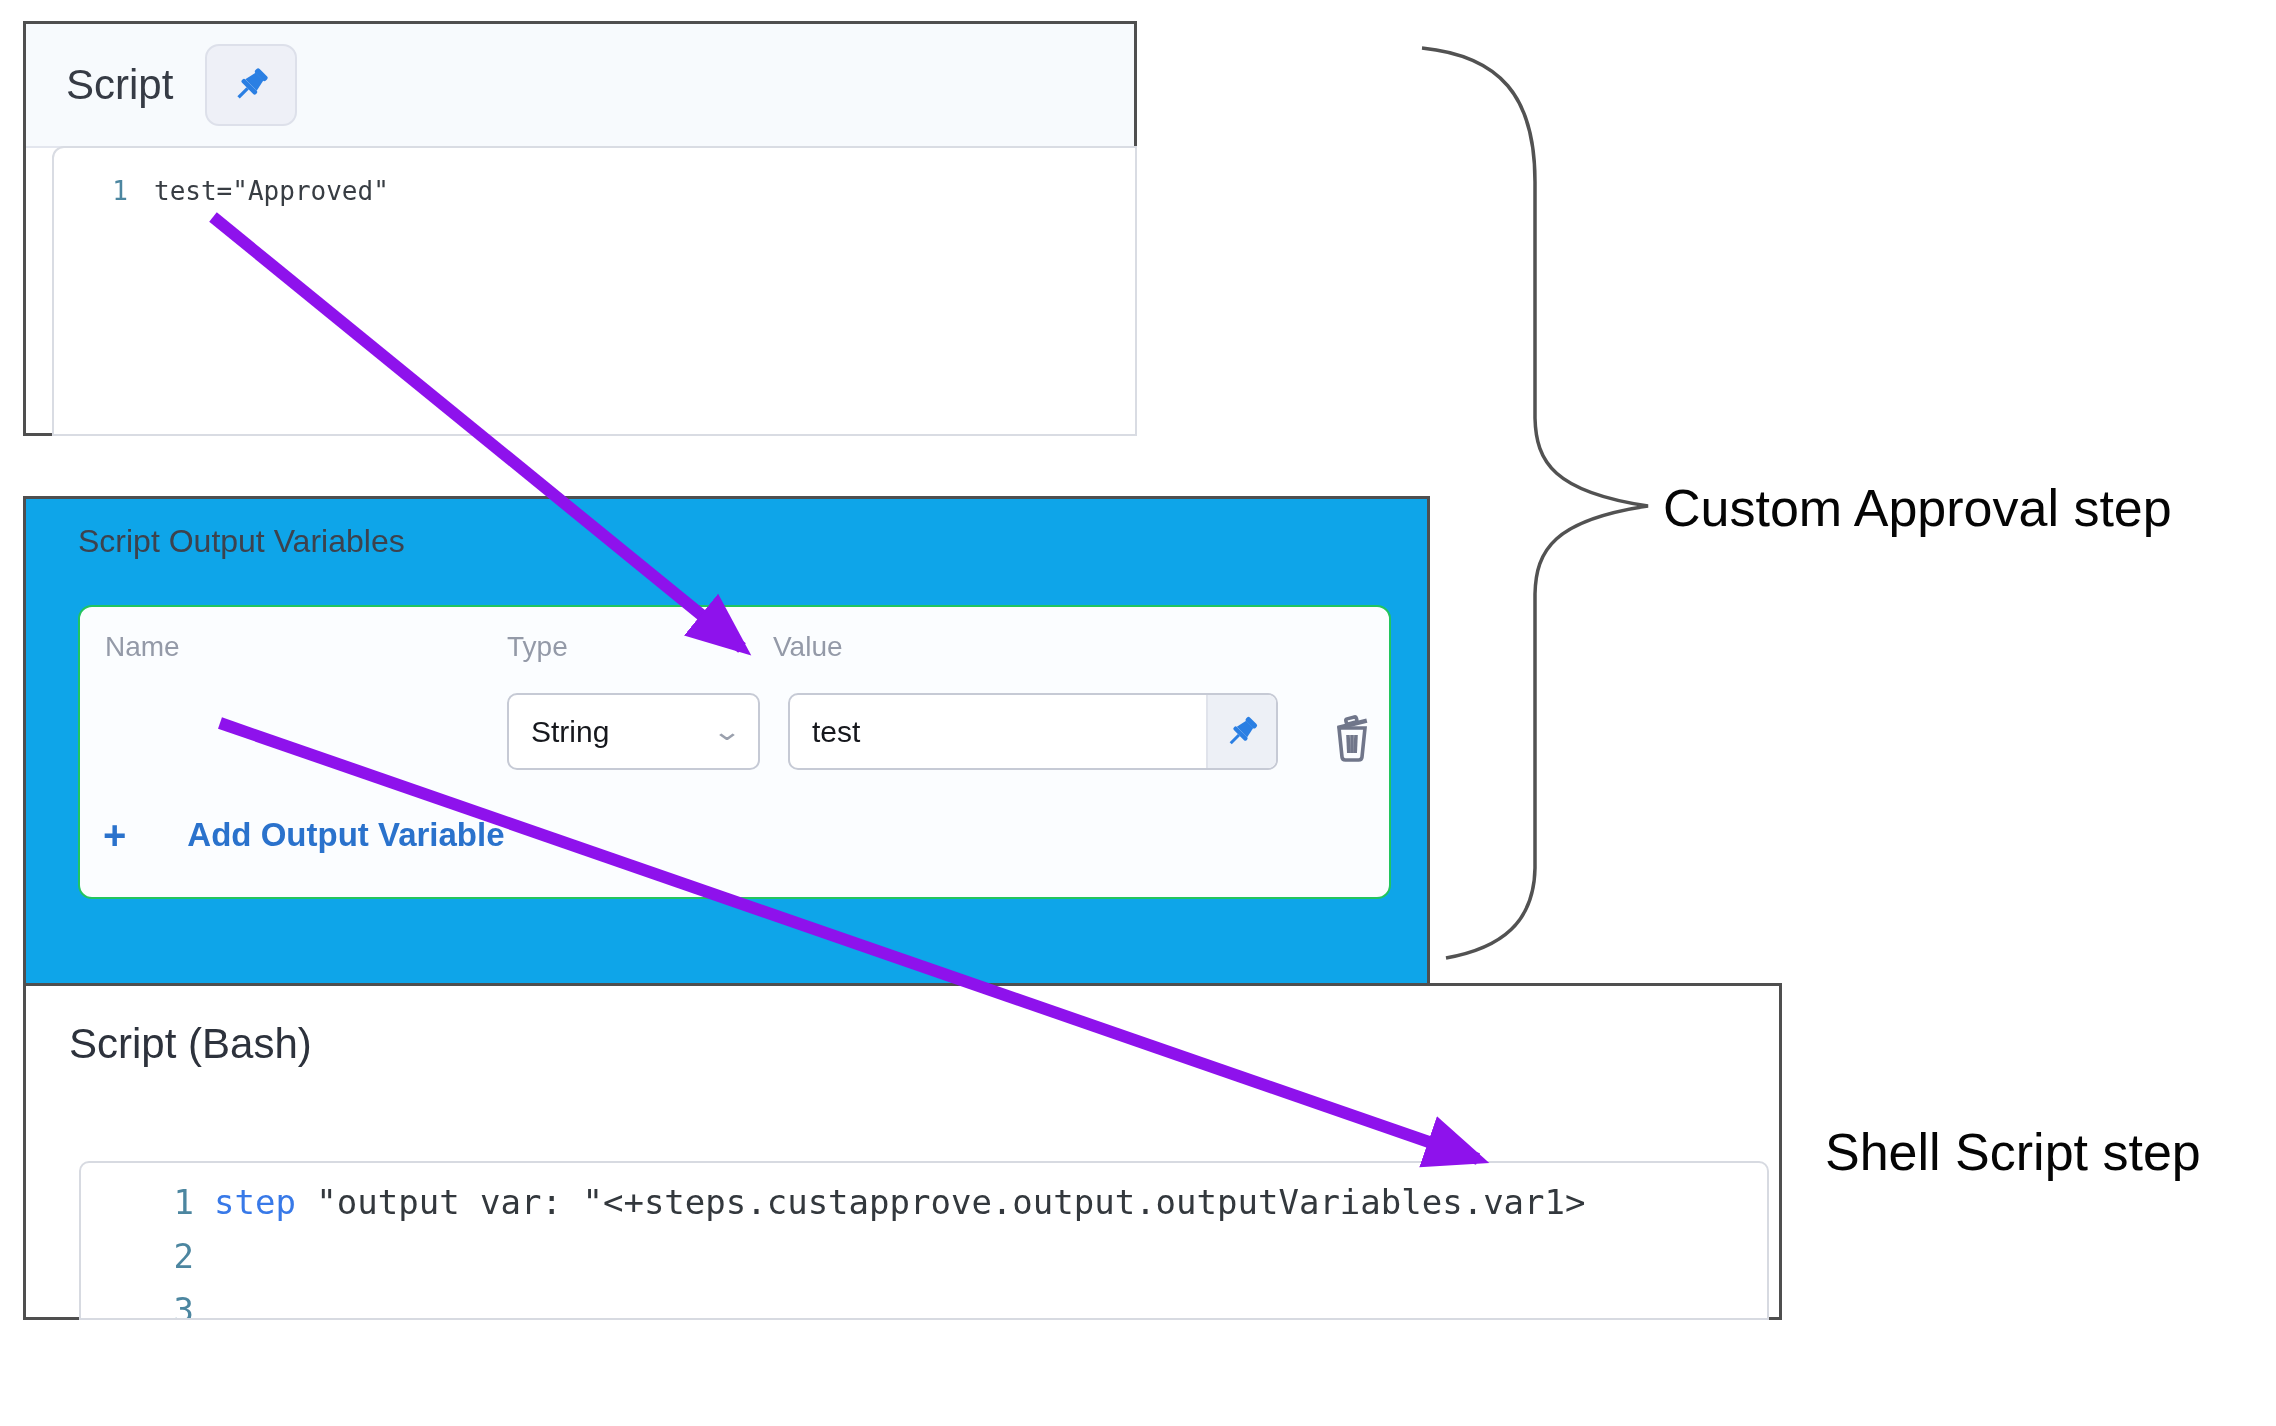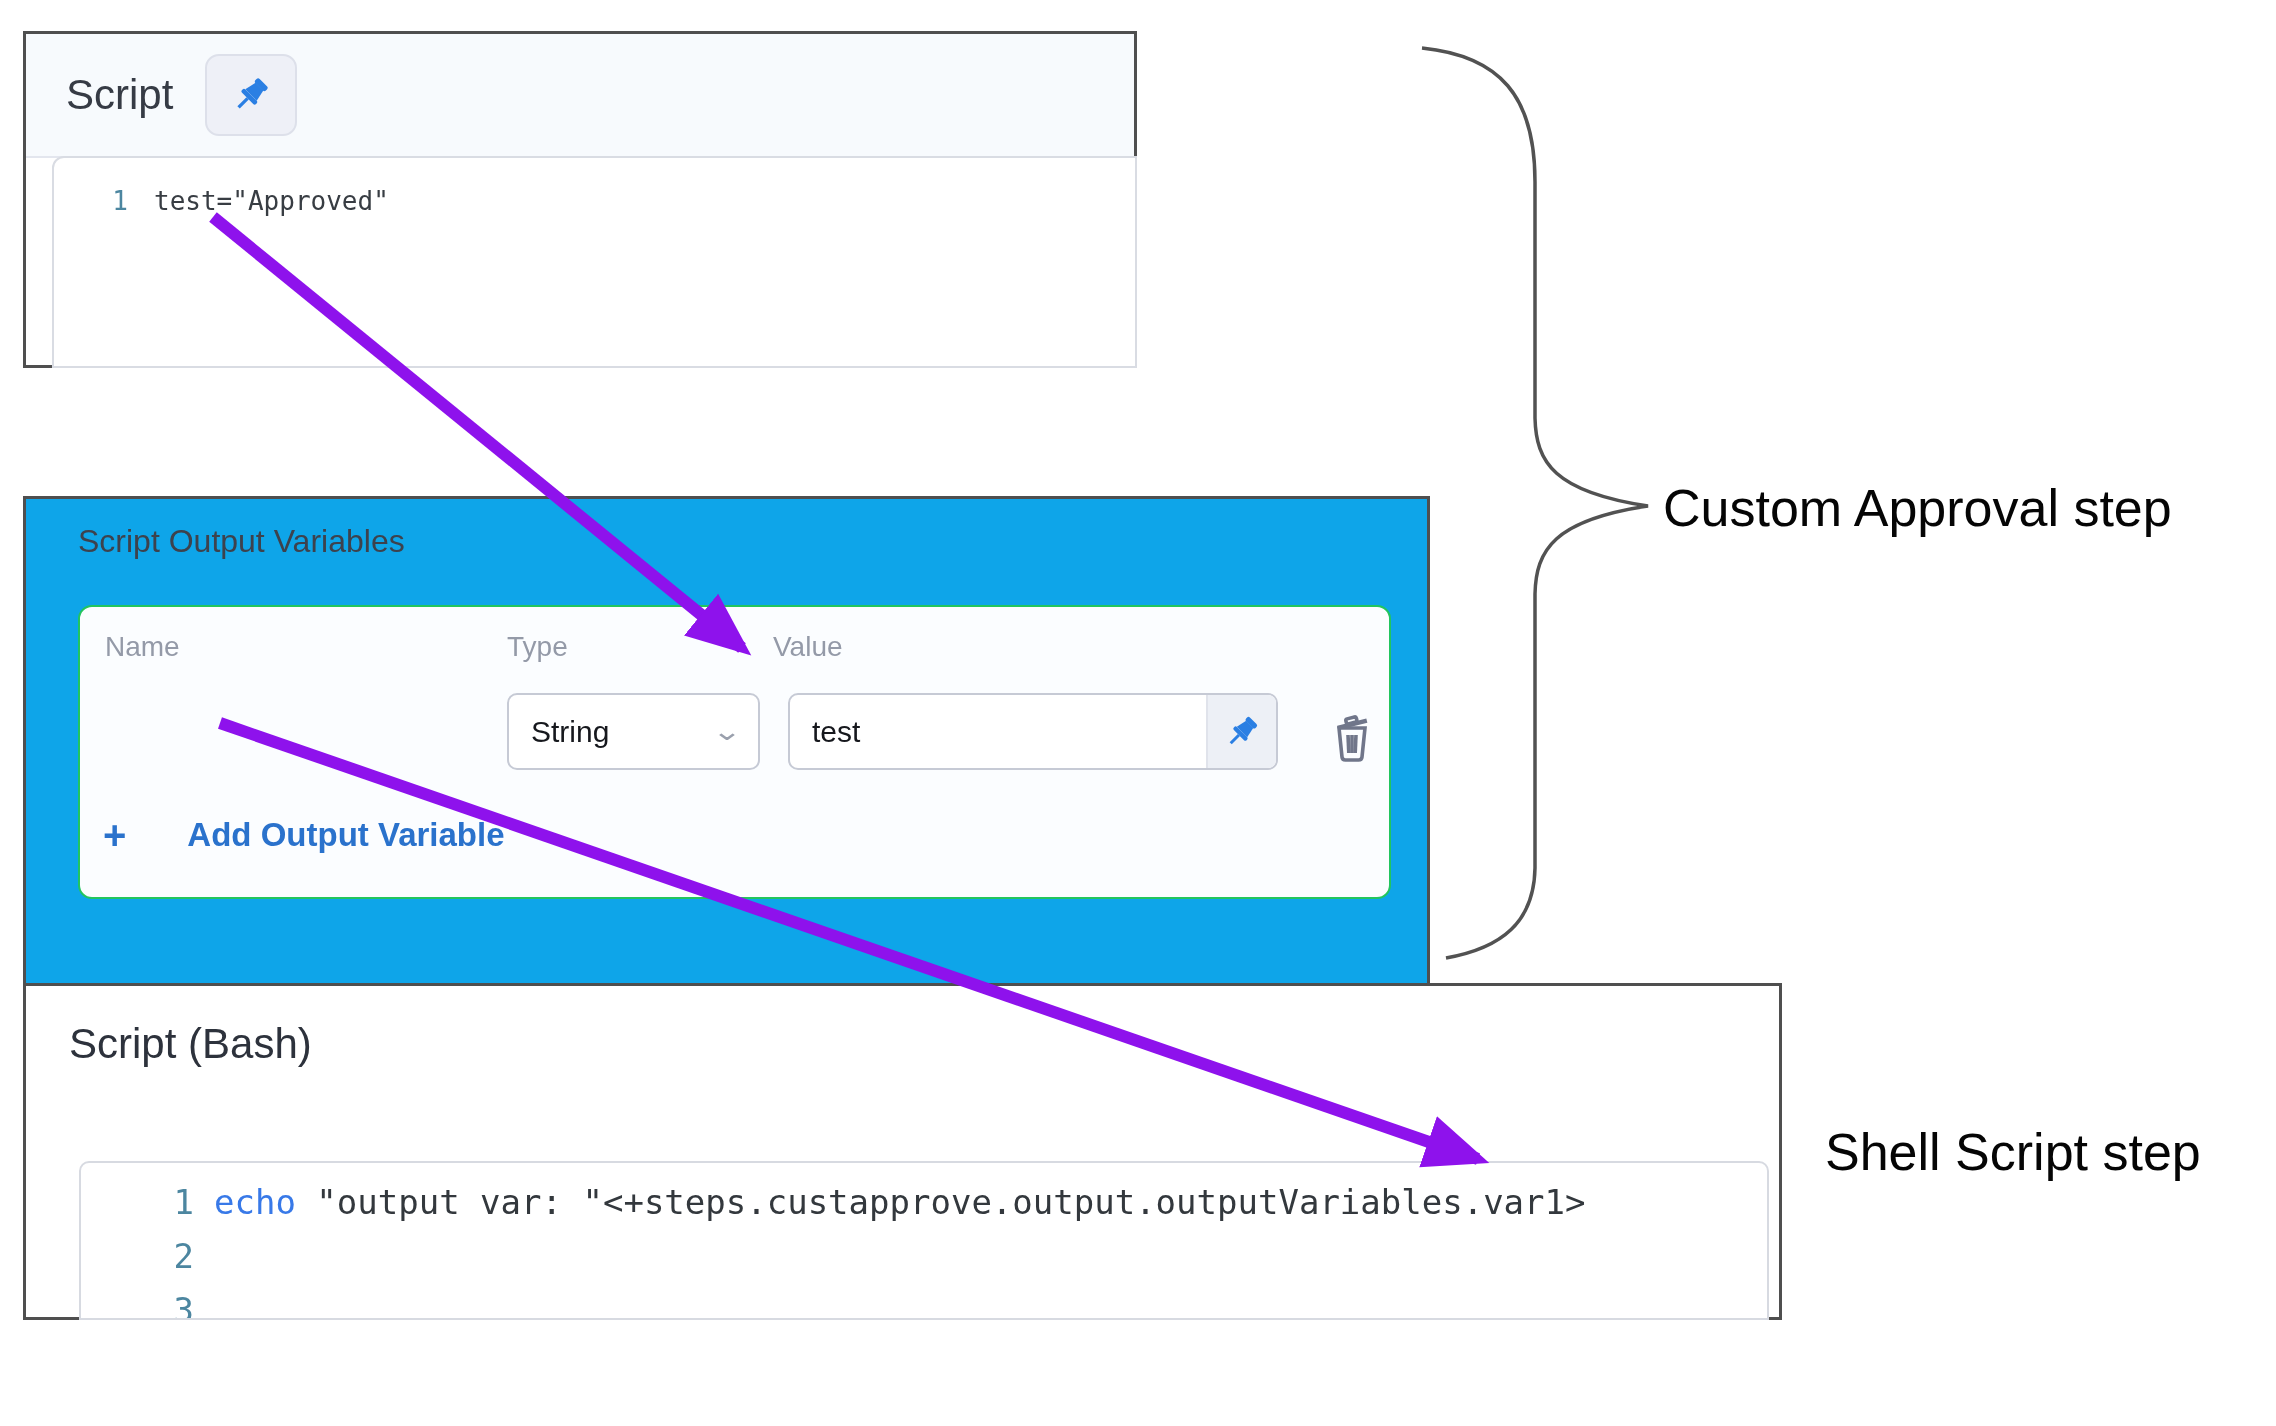--- a/index.html
+++ b/index.html
@@ -1,20 +1,20 @@
 <!DOCTYPE html>
 <html><head>
 <meta charset="utf-8">
 <style>
   html,body{margin:0;padding:0;background:#ffffff;}
   #board{position:relative;width:2276px;height:1426px;background:#ffffff;overflow:hidden;
          font-family:"Liberation Sans", sans-serif;}
   .panel{position:absolute;border:3px solid #4f4f4f;box-sizing:border-box;background:#ffffff;}
   
-  #panel-script{left:23px;top:31px;width:1114px;height:337px;background:#ffffff;}
+  #panel-script{left:23px;top:21px;width:1114px;height:415px;background:#ffffff;}
   #panel-script .hdr{position:absolute;left:0;top:0;right:0;height:122px;background:#f7fafd;
         border-bottom:2px solid #e3e6ee;display:flex;align-items:center;}
   #panel-script .hdr .title{font-size:42px;color:#363b45;margin-left:40px;}
   .pin-btn{width:88px;height:78px;margin-left:32px;background:#eef0f7;border:2px solid #dde0ea;
         border-radius:14px;display:flex;align-items:center;justify-content:center;cursor:pointer;}
   #panel-script .editor{position:absolute;left:26px;top:122px;right:-3px;bottom:-3px;
         background:#ffffff;border:2px solid #d9dce3;border-radius:12px 0 0 0;}
   .codeline{display:flex;align-items:baseline;white-space:pre;}
   #panel-script .codeline{margin-top:28px;font-family:"DejaVu Sans Mono", monospace;font-size:26px;}
   #panel-script .lnum{width:74px;text-align:right;padding-right:26px;color:#4c86a0;flex:none;}
@@ -126,21 +126,21 @@
         <span class="plus">+</span>
         <span class="lbl">Add Output Variable</span>
       </div>
     </div>
   </div>
 
   <div id="panel-bash" class="panel">
     <span class="title">Script (Bash)</span>
     <div class="editor">
       <div class="codeline">
-        <span class="lnum">1</span><span class="kw">echo</span><span class="code"> "output var: "&lt;+steps.custapprove.output.outputVariables.var1&gt;</span>
+        <span class="lnum">1</span><span class="kw">step</span><span class="code"> "output var: "&lt;+steps.custapprove.output.outputVariables.var1&gt;</span>
       </div>
       <div class="codeline">
         <span class="lnum">2</span><span class="code"></span>
       </div>
       <div class="codeline">
         <span class="lnum">3</span><span class="code"></span>
       </div>
     </div>
   </div>
 

